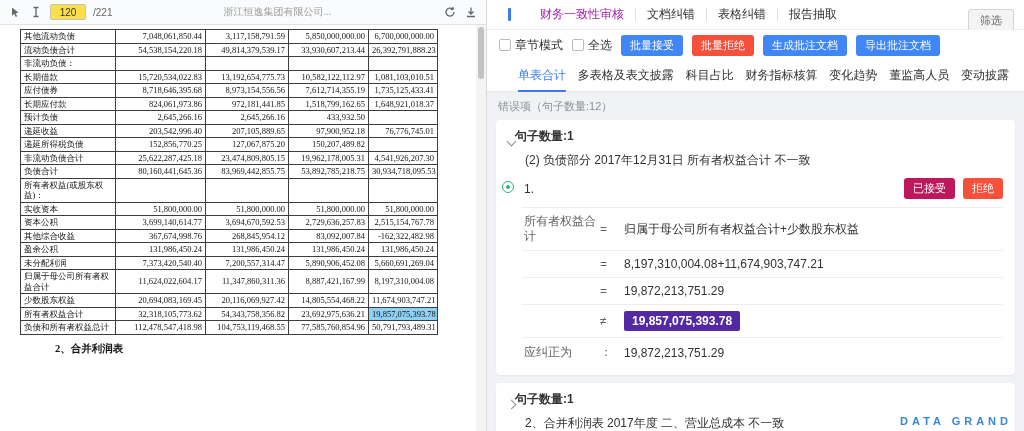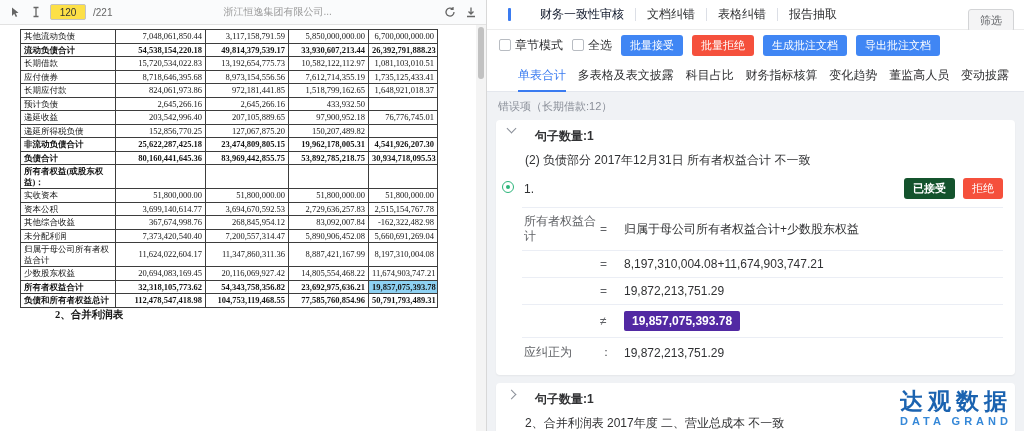--- a/index.html
+++ b/index.html
@@ -15,52 +15,52 @@
   .page-total { font-size:10px; color:#666; }
   .doc-title { flex:1; text-align:center; font-size:10px; color:#9a9a9a; white-space:nowrap; overflow:hidden; text-overflow:ellipsis; }
   .doc-body { position:absolute; top:25px; left:0; right:10px; bottom:0; overflow:hidden; background:#fff; }
   .doc-scrollbar { position:absolute; top:25px; right:0; bottom:0; width:10px; background:#f4f4f4; }
   .doc-scroll-thumb { position:absolute; top:2px; left:2px; width:6px; height:52px; background:#c2c2c2; border-radius:3px; }
 
   table.fin { border-collapse:collapse; table-layout:fixed; width:417px; margin:4px 0 0 20px; font-family:"Liberation Serif",serif; font-size:8.5px; color:#141414; }
   table.fin td { border:1px solid #3d3d3d; padding:1px 3px; line-height:10.5px; vertical-align:middle; }
   table.fin td.label { width:95px; }
   table.fin td.num { text-align:right; white-space:nowrap; }
-  table.fin tr.bold td { font-weight:bold; }
+  table.fin tr.bold td { font-weight:normal; }
   table.fin td.hl { background:#8ed1f2; }
-  .doc-footer-note { margin:0 0 0 55px; font-family:"Liberation Serif",serif; font-size:10.5px; font-weight:bold; color:#141414; }
+  .doc-footer-note { margin:7px 0 0 55px; font-family:"Liberation Serif",serif; font-size:10.5px; font-weight:bold; color:#141414; }
 
   
   .review-panel { flex:1; height:431px; display:flex; flex-direction:column; background:#f0f2f5; position:relative; overflow:hidden; }
   .tabs-bar { height:30px; background:#fff; border-bottom:1px solid #ececec; display:flex; align-items:center; padding:0 10px; flex-shrink:0; }
   .tabs-container { display:flex; align-items:center; }
   .tab { font-size:12px; color:#303133; padding:0 11px; display:flex; align-items:center; gap:5px; cursor:pointer; white-space:nowrap; }
-  .tab.active { color:#0f172a;gap:29px; }
+  .tab.active { color:#a21caf;gap:29px; }
   .active-bar { width:3px; height:13px; background:#3a7bf0; border-radius:1px; }
   .tab-divider { width:1px; height:13px; background:#dcdfe6; }
   .filter-btn { margin-left:auto; background:#f4f4f5; border:1px solid #d3d4d6; color:#606266; font-size:11px; padding:3px 11px; border-radius:3px; cursor:pointer; white-space:nowrap;margin-top:12px; }
 
   .actions-bar { height:30px; background:#fff; display:flex; align-items:center; gap:9px; padding:0 12px; flex-shrink:0; }
   .chk-wrap { display:flex; align-items:center; cursor:pointer;justify-content:space-between; }
   .checkbox { width:12px; height:12px; border:1px solid #b8bcc2; border-radius:2px; background:#fff; flex-shrink:0; }
   .chk-label { font-size:12px; color:#303133; margin-left:4px; white-space:nowrap; }
   .btn { border:none; border-radius:3px; color:#fff; font-size:11px; padding:3px 9px; cursor:pointer; white-space:nowrap; }
   .btn.blue { background:#4086f4; }
   .btn.red { background:#f5503c; }
-  .btn.grey { background:#14532d;font-weight:bold; }
+  .btn.grey { background:#be185d; }
 
   .subtabs { height:32px; background:#fff; border-bottom:1px solid #e4e7ed; display:flex; align-items:center; justify-content:space-between; padding:0 15px; flex-shrink:0; }
   .subtab { font-size:12px; color:#303133; height:32px; display:flex; align-items:center; position:relative; cursor:pointer; white-space:nowrap; }
   .subtab.active { color:#3a7bf0;margin-left:16px; }
   .subtab.active::after { content:""; position:absolute; left:0; right:0; bottom:0; height:2px; background:#3a7bf0; }
 
   .content { flex:1; overflow:hidden; padding:5px 9px; position:relative; }
   .error-header { font-size:11px; color:#8a8f99; margin:2px 0 6px 2px; }
   .card { background:#fff; border-radius:4px; margin-bottom:8px; padding:8px 12px; box-shadow:0 1px 2px rgba(0,0,0,0.05); }
-  .card-head { display:flex; align-items:flex-start; gap:20px; cursor:pointer; }
+  .card-head { display:flex; align-items:flex-end; gap:0; cursor:pointer; }
   .chev { display:inline-block; width:7px; height:7px; border-right:1.5px solid #8a8f99; border-bottom:1.5px solid #8a8f99; flex-shrink:0; }
   .chev.down { transform:rotate(45deg); margin-top:-3px; }
   .chev.right { transform:rotate(-45deg); }
   .count { font-size:12px; font-weight:600; color:#303133; }
   .card-title { margin:7px 0 2px 17px; font-size:12px; color:#303133; }
   .detail { margin:8px 0 0 14px; position:relative; }
   .locate-icon { position:absolute; left:-20px; top:4px; width:12px; height:12px; border:1.5px solid #2cb57a; border-radius:50%; cursor:pointer; }
   .locate-icon::after { content:""; position:absolute; left:3px; top:3px; width:4px; height:4px; background:#2cb57a; border-radius:50%; }
   .index-row { display:flex; align-items:center; padding:1px 0 8px 2px; }
   .index { font-size:12px; color:#303133; }
@@ -123,20 +123,27 @@
               <td class="num">5,850,000,000.00</td>
               <td class="num">6,700,000,000.00</td>
             </tr>
             <tr class="bold">
               <td class="label">流动负债合计</td>
               <td class="num">54,538,154,220.18</td>
               <td class="num">49,814,379,539.17</td>
               <td class="num">33,930,607,213.44</td>
               <td class="num">26,392,791,888.23</td>
             </tr>
+            <tr class="bold">
+              <td class="label section">非流动负债：</td>
+              <td class="num"></td>
+              <td class="num"></td>
+              <td class="num"></td>
+              <td class="num"></td>
+            </tr>
             <tr>
               <td class="label">长期借款</td>
               <td class="num">15,720,534,022.83</td>
               <td class="num">13,192,654,775.73</td>
               <td class="num">10,582,122,112.97</td>
               <td class="num">1,081,103,010.51</td>
             </tr>
             <tr>
               <td class="label">应付债券</td>
               <td class="num">8,718,646,395.68</td>
@@ -206,20 +213,27 @@
               <td class="num">3,694,670,592.53</td>
               <td class="num">2,729,636,257.83</td>
               <td class="num">2,515,154,767.78</td>
             </tr>
             <tr>
               <td class="label">其他综合收益</td>
               <td class="num">367,674,998.76</td>
               <td class="num">268,845,954.12</td>
               <td class="num">83,092,007.84</td>
               <td class="num">-162,322,482.98</td>
+            </tr>
+            <tr>
+              <td class="label">盈余公积</td>
+              <td class="num">131,986,450.24</td>
+              <td class="num">131,986,450.24</td>
+              <td class="num">131,986,450.24</td>
+              <td class="num">131,986,450.24</td>
             </tr>
             <tr>
               <td class="label">未分配利润</td>
               <td class="num">7,373,420,540.40</td>
               <td class="num">7,200,557,314.47</td>
               <td class="num">5,890,906,452.08</td>
               <td class="num">5,660,691,269.04</td>
             </tr>
             <tr>
               <td class="label">归属于母公司所有者权益合计</td>
@@ -301,21 +315,21 @@
         <span class="subtab active">单表合计</span>
         <span class="subtab">多表格及表文披露</span>
         <span class="subtab">科目占比</span>
         <span class="subtab">财务指标核算</span>
         <span class="subtab">变化趋势</span>
         <span class="subtab">董监高人员</span>
         <span class="subtab">变动披露</span>
       </div>
 
     <div class="content">
-      <div class="error-header">错误项（长期借款:12）</div>
+      <div class="error-header">错误项（句子数量:12）</div>
 
       <div class="card">
         <div class="card-head">
           <span class="chev down"></span>
           <span class="count">句子数量:1</span>
         </div>
         <div class="card-title">(2) 负债部分 2017年12月31日 所有者权益合计  不一致</div>
         <div class="detail">
           <span class="locate-icon"></span>
           <div class="index-row">
@@ -359,18 +373,17 @@
           <div class="card collapsed">
             <div class="card-head">
               <span class="chev right"></span>
               <span class="count">句子数量:1</span>
             </div>
             <div class="card-title">2、合并利润表 2017年度 二、营业总成本  不一致</div>
           </div>
         </div>
 
       <div class="logo">
-        <div class="logo-cn">达观数据</div>
         <div class="logo-en">DATA GRAND</div>
       </div>
     </div>
   </div>
 </div>
 
 </body></html>

